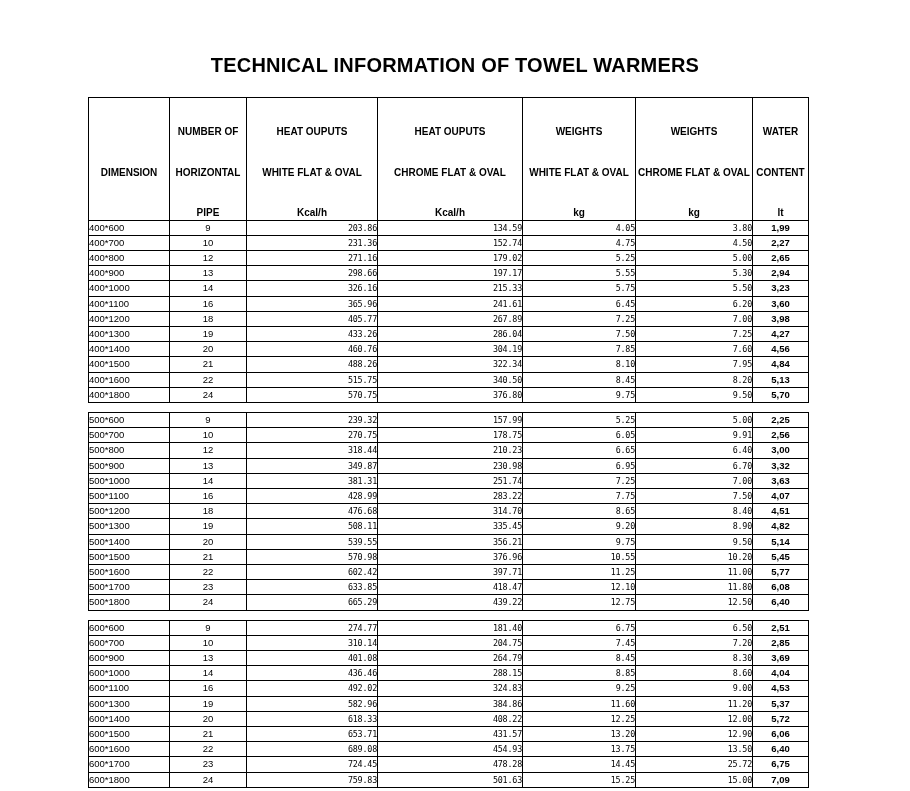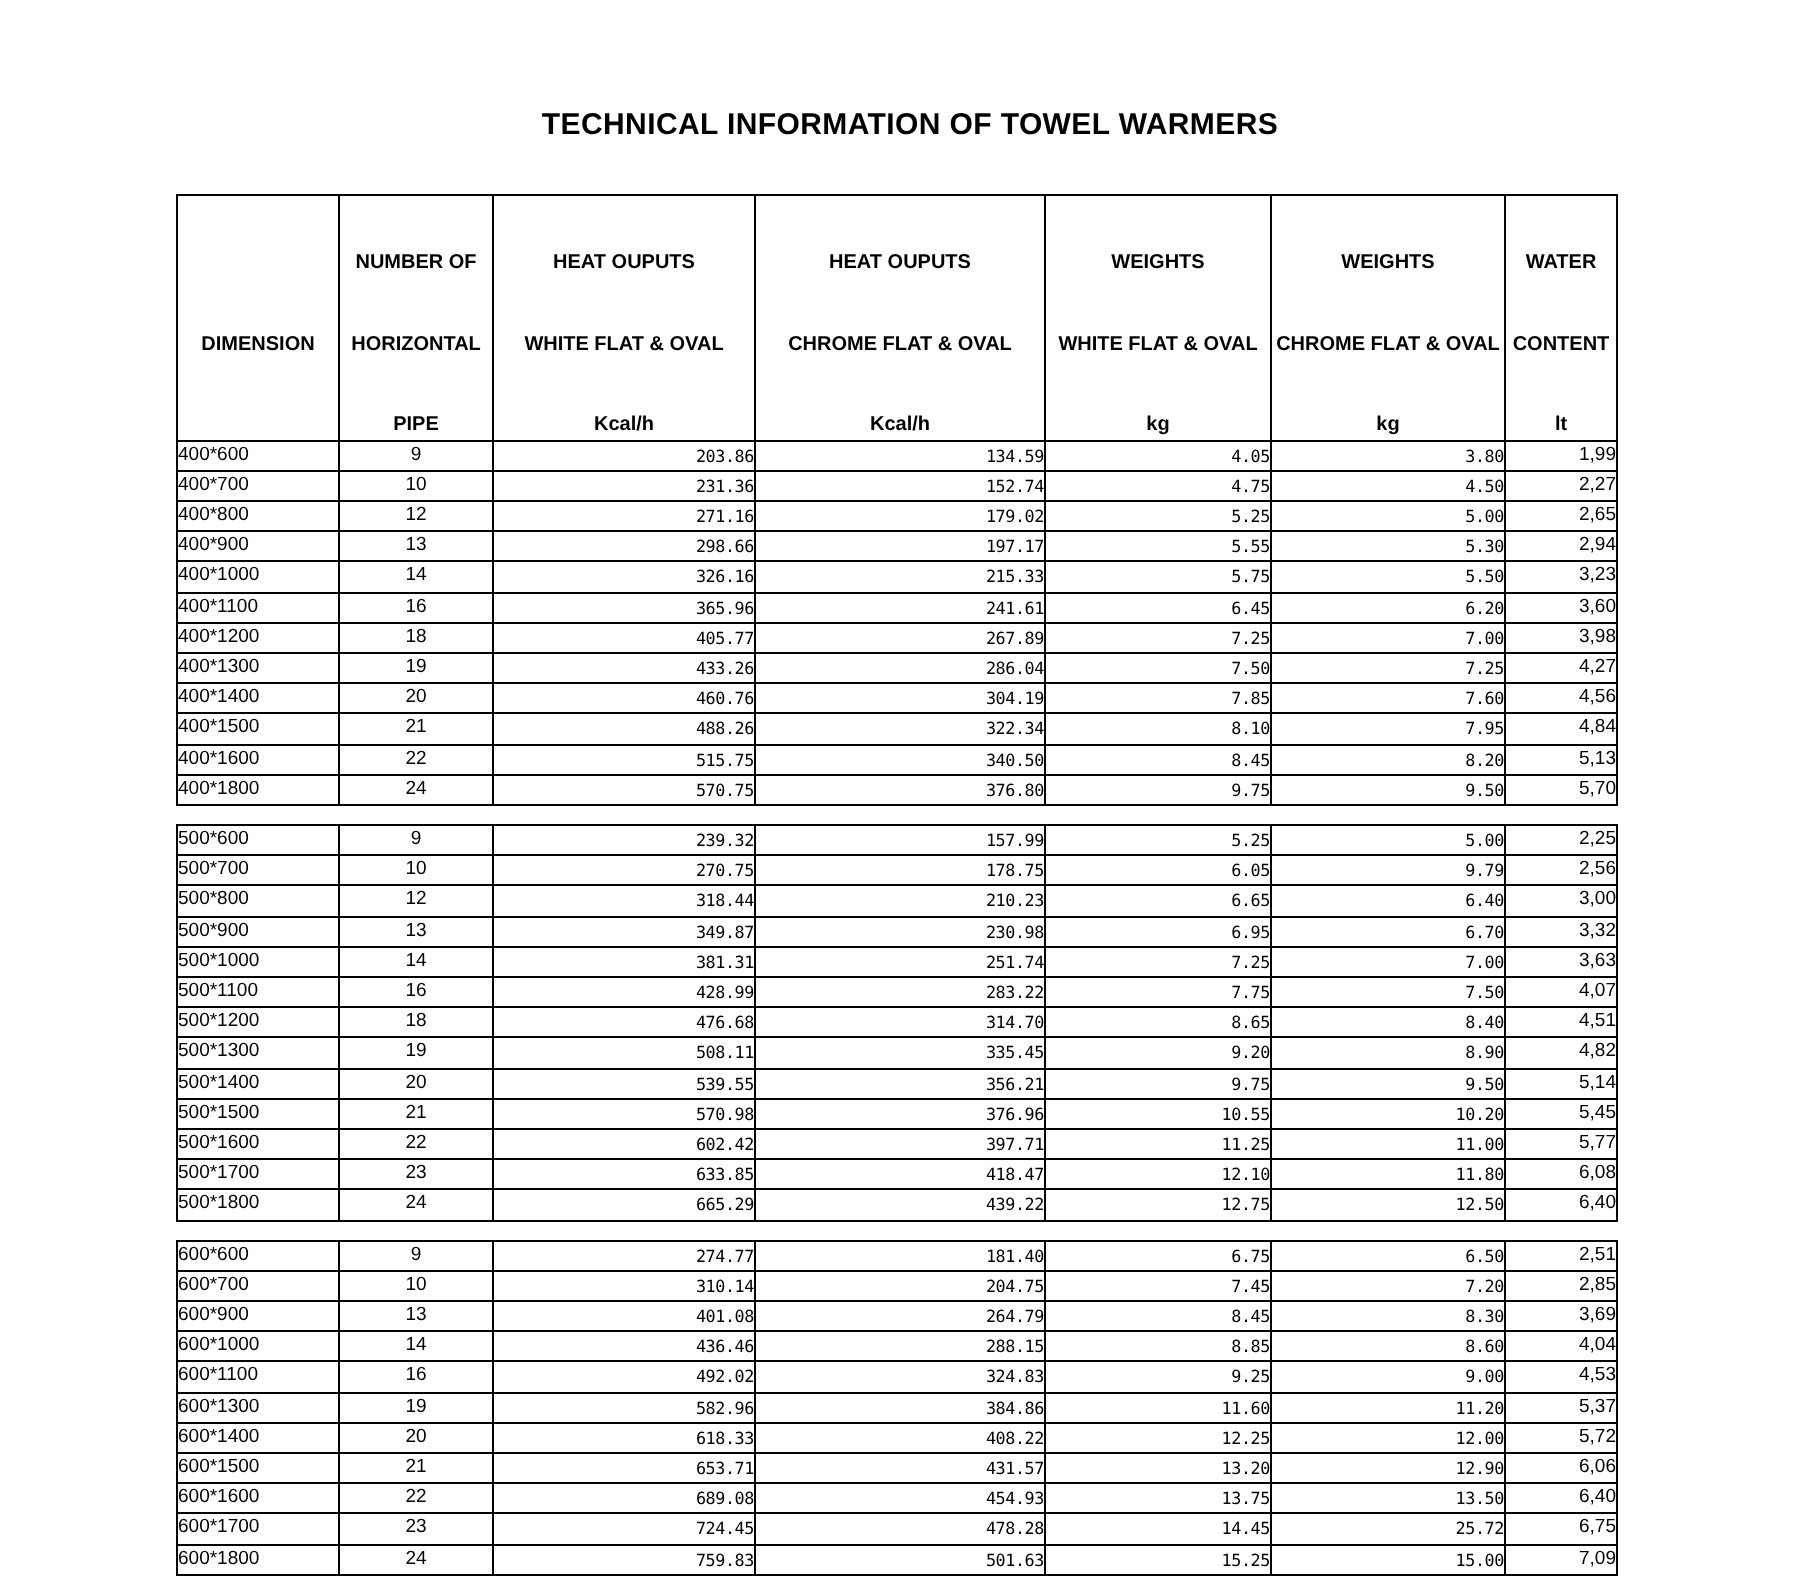--- a/index.html
+++ b/index.html
@@ -10,21 +10,21 @@
   body {
     width: 910px;
     height: 791px;
     font-family: "Liberation Sans", sans-serif;
     color: #000000;
     position: relative;
   }
   .page-title {
     text-align: center;
     font-weight: bold;
-    font-size: 15px;
+    font-size: 20px;
     letter-spacing: 0.2px;
     margin-top: 54px;
     margin-bottom: 0;
   }
   .table-wrap {
     position: absolute;
     left: 88px;
     top: 97px;
     width: 720px;
   }
@@ -71,22 +71,23 @@
     text-align: center;
   }
   td.num {
     text-align: right;
     padding-right: 6px;
     font-family: "DejaVu Sans Mono", monospace;
     font-size: 8.4px;
     letter-spacing: -0.2px;
   }
   td.water {
-    text-align: right;
+    text-align: center;
     padding-left: 5px;
+    font-weight: bold;
   }
   tr.spacer td {
     border: none;
     height: 9px;
     line-height: 9px;
   }
 </style>
 </head>
 <body>
 
@@ -260,21 +261,21 @@
           <td class="num">5.25</td>
           <td class="num">5.00</td>
           <td class="water">2,25</td>
         </tr>
         <tr>
           <td class="dim">500*700</td>
           <td class="pipe">10</td>
           <td class="num">270.75</td>
           <td class="num">178.75</td>
           <td class="num">6.05</td>
-          <td class="num">9.79</td>
+          <td class="num">9.91</td>
           <td class="water">2,56</td>
         </tr>
         <tr>
           <td class="dim">500*800</td>
           <td class="pipe">12</td>
           <td class="num">318.44</td>
           <td class="num">210.23</td>
           <td class="num">6.65</td>
           <td class="num">6.40</td>
           <td class="water">3,00</td>

